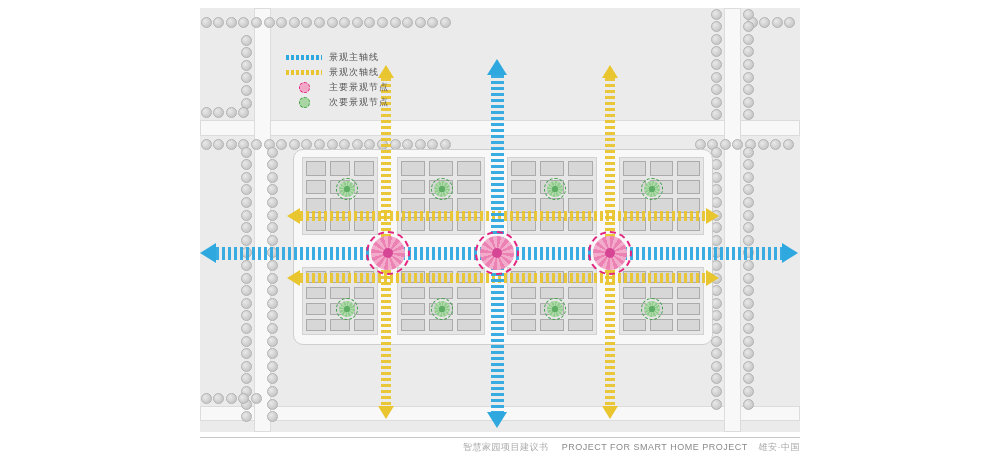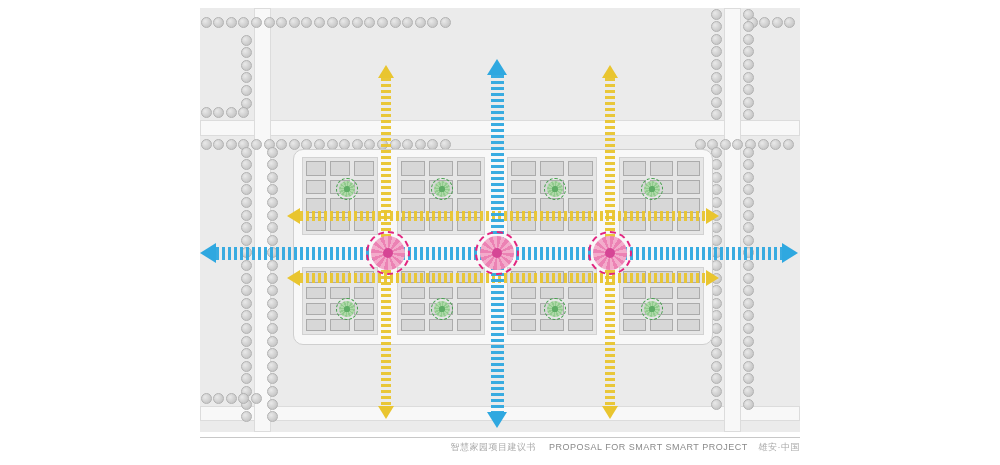--- a/index.html
+++ b/index.html
@@ -367,23 +367,49 @@
         <div class="lnode-core" style="left: 37%; top: 37%; width: 26%; height: 26%; background: rgb(95, 174, 102);"></div>
       </div>
       <div class="lnode" style="left: 544px; top: 298px; width: 22px; height: 22px; border-width: 1.5px; border-color: rgb(67, 162, 75); padding: 2px; background: repeating-conic-gradient(rgb(146, 203, 142) 0deg, rgb(146, 203, 142) 15deg, rgb(174, 217, 168) 15deg, rgb(174, 217, 168) 30deg) content-box;">
         <div class="lnode-core" style="left: 37%; top: 37%; width: 26%; height: 26%; background: rgb(95, 174, 102);"></div>
       </div>
       <div class="lnode" style="left: 641px; top: 298px; width: 22px; height: 22px; border-width: 1.5px; border-color: rgb(67, 162, 75); padding: 2px; background: repeating-conic-gradient(rgb(146, 203, 142) 0deg, rgb(146, 203, 142) 15deg, rgb(174, 217, 168) 15deg, rgb(174, 217, 168) 30deg) content-box;">
         <div class="lnode-core" style="left: 37%; top: 37%; width: 26%; height: 26%; background: rgb(95, 174, 102);"></div>
       </div>
     </div>
 
+  <div class="legend" id="legend">
+    <div class="legend-row">
+      <span class="sw-wrap">
+          <span class="sw sw-line" style="background-image: repeating-linear-gradient(90deg, rgb(47, 168, 224) 0px, rgb(47, 168, 224) 3px, transparent 3px, transparent 5px);"></span>
+        </span>
+      <span class="legend-label">景观主轴线</span>
+    </div>
+    <div class="legend-row">
+      <span class="sw-wrap">
+          <span class="sw sw-line" style="background-image: repeating-linear-gradient(90deg, rgb(233, 197, 47) 0px, rgb(233, 197, 47) 3px, transparent 3px, transparent 5px);"></span>
+        </span>
+      <span class="legend-label">景观次轴线</span>
+    </div>
+    <div class="legend-row">
+      <span class="sw-wrap">
+          <span class="sw sw-circle" style="background: rgb(242, 167, 198); border-color: rgb(226, 36, 127);"></span>
+        </span>
+      <span class="legend-label">主要景观节点</span>
+    </div>
+    <div class="legend-row">
+      <span class="sw-wrap">
+          <span class="sw sw-circle" style="background: rgb(168, 213, 162); border-color: rgb(67, 162, 75);"></span>
+        </span>
+      <span class="legend-label">次要景观节点</span>
+    </div>
+  </div>
 
   <div class="footer">
     <div class="footer-line"></div>
     <div class="footer-text">
       <span class="t-zh">智慧家园项目建议书</span>
-      <span class="t-en">PROPOSAL FOR SMART SMART PROJECT</span>
+      <span class="t-en">PROJECT FOR SMART HOME PROJECT</span>
       <span class="t-loc">雄安·中国</span>
     </div>
   </div>
 
 </div>
 
 </body></html>

